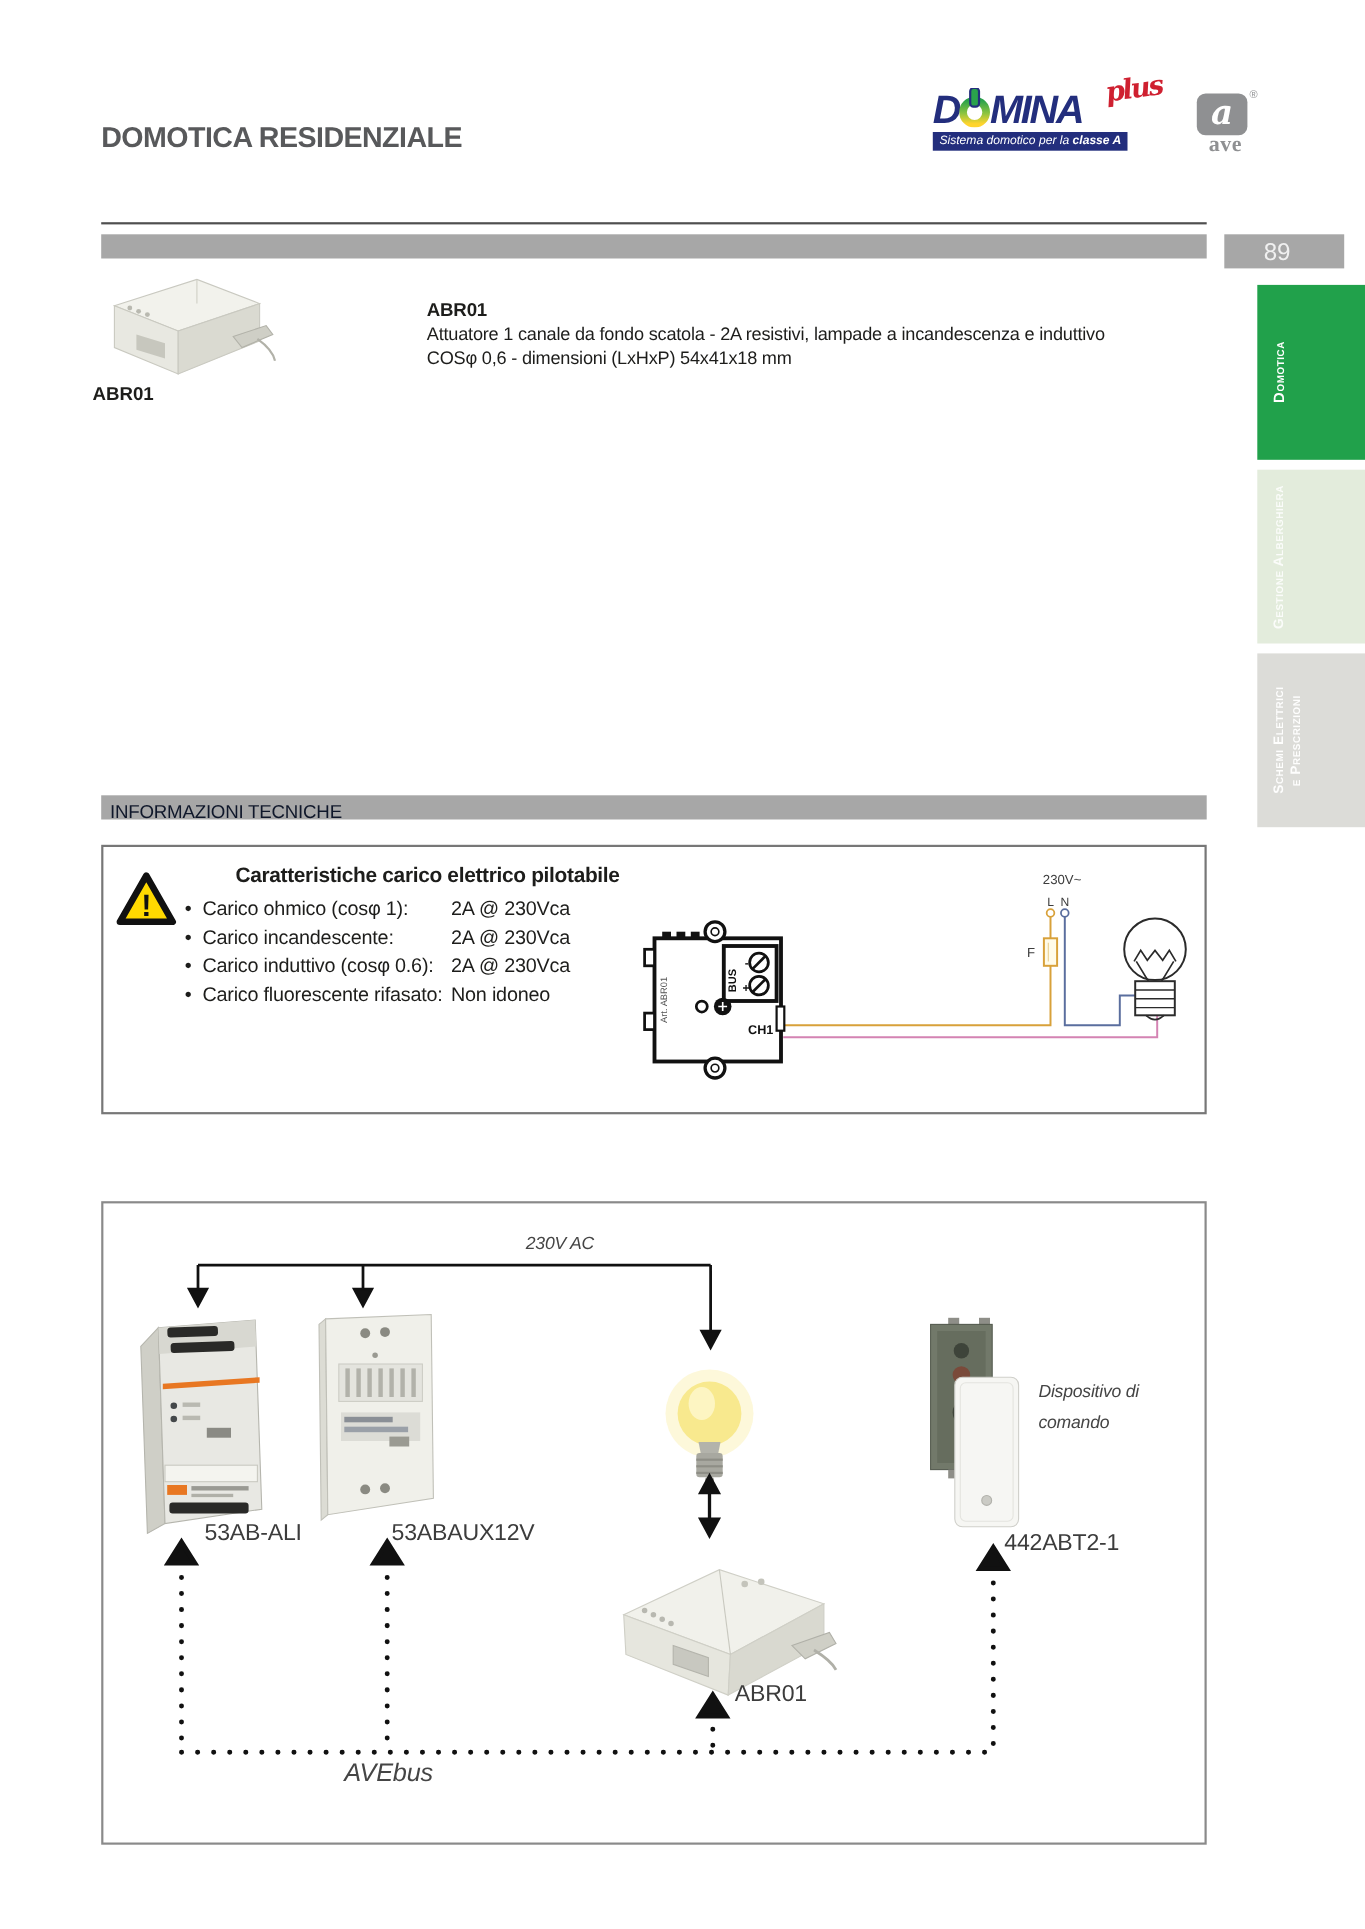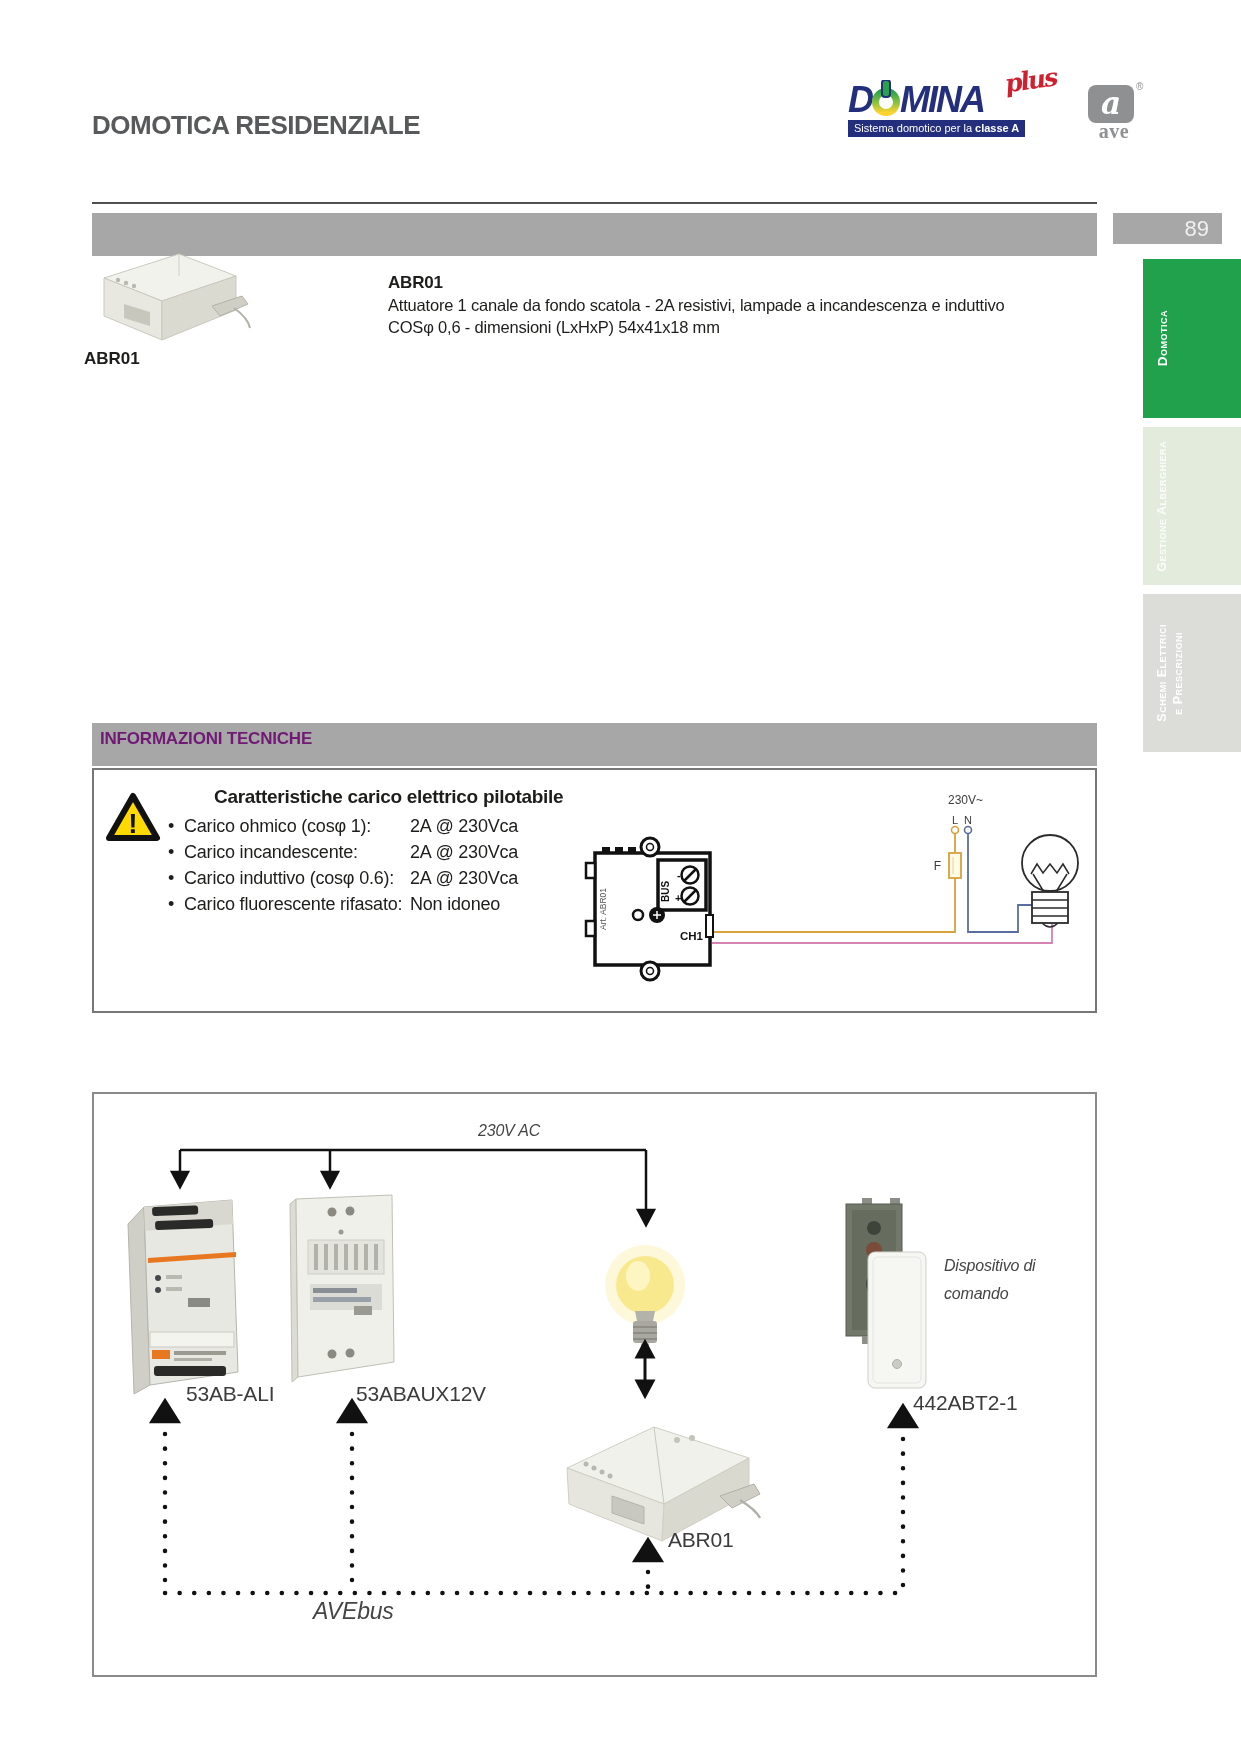--- a/index.html
+++ b/index.html
@@ -8,35 +8,35 @@
   .abs{position:absolute;}
 
   
   .page-title{left:92px;top:110px;font-size:26px;font-weight:bold;color:#58595b;letter-spacing:-0.5px;}
   .domina{left:848px;top:80px;width:190px;}
   .domina-word{position:relative;font-size:36px;font-weight:bold;font-style:italic;
                color:#232e7d;letter-spacing:-2px;line-height:34px;white-space:nowrap;}
   .domina-plus{position:absolute;right:-18px;top:-16px;color:#cf2030;font-size:25px;
                font-style:italic;font-weight:bold;font-family:"DejaVu Serif",serif;transform:rotate(-8deg);}
   .domina-bar{margin-top:3px;background:#232e7d;color:#fff;font-size:11px;
-              padding:2px 6px 3px 6px;width:165px;white-space:nowrap;}
+              padding:2px 6px 3px 6px;width:165px;white-space:nowrap;font-style:italic;}
   .avelogo{left:1088px;top:85px;width:52px;text-align:center;}
   .ave-box{width:46px;height:38px;background:#8f9092;border-radius:8px;color:#fff;
            font-family:"DejaVu Serif",serif;font-style:italic;font-weight:bold;font-size:31px;
            line-height:36px;text-align:center;}
   .ave-reg{position:absolute;left:48px;top:-4px;color:#8f9092;font-size:10px;}
   .ave-name{color:#8f9092;font-weight:bold;font-size:20px;letter-spacing:0.5px;line-height:16px;font-family:Liberation Serif, serif;}
 
   
   .rule{left:92px;top:202px;width:1005px;height:2px;background:#4f4f4f;}
-  .band{background:#a7a7a7;height:43px;line-height:31px;color:#701a75;font-weight:bold;
+  .band{background:#a7a7a7;height:22px;line-height:31px;color:#0f172a;font-weight:normal;
         font-size:17px;padding-left:8px;letter-spacing:-0.2px;}
   .band-top{left:92px;top:213px;width:997px;}
   .pagenum{left:1113px;top:213px;width:96px;height:31px;background:#a7a7a7;color:#f0f0f0;
-           font-size:22px;line-height:31px;text-align:right;padding-right:13px;}
+           font-size:22px;line-height:31px;text-align:center;padding-right:13px;}
 
   
   .prod-caption{left:84px;top:349px;font-size:17px;font-weight:bold;}
   .desc{left:388px;top:271px;width:640px;font-size:16.5px;letter-spacing:-0.2px;line-height:22px;}
   .desc b{font-size:17px;}
 
   
   .tab{left:1143px;width:98px;}
   .tab-inner{position:absolute;left:12px;top:0;height:100%;display:flex;align-items:center;gap:2px;}
   .vtext{writing-mode:vertical-rl;transform:rotate(180deg);font-weight:bold;

